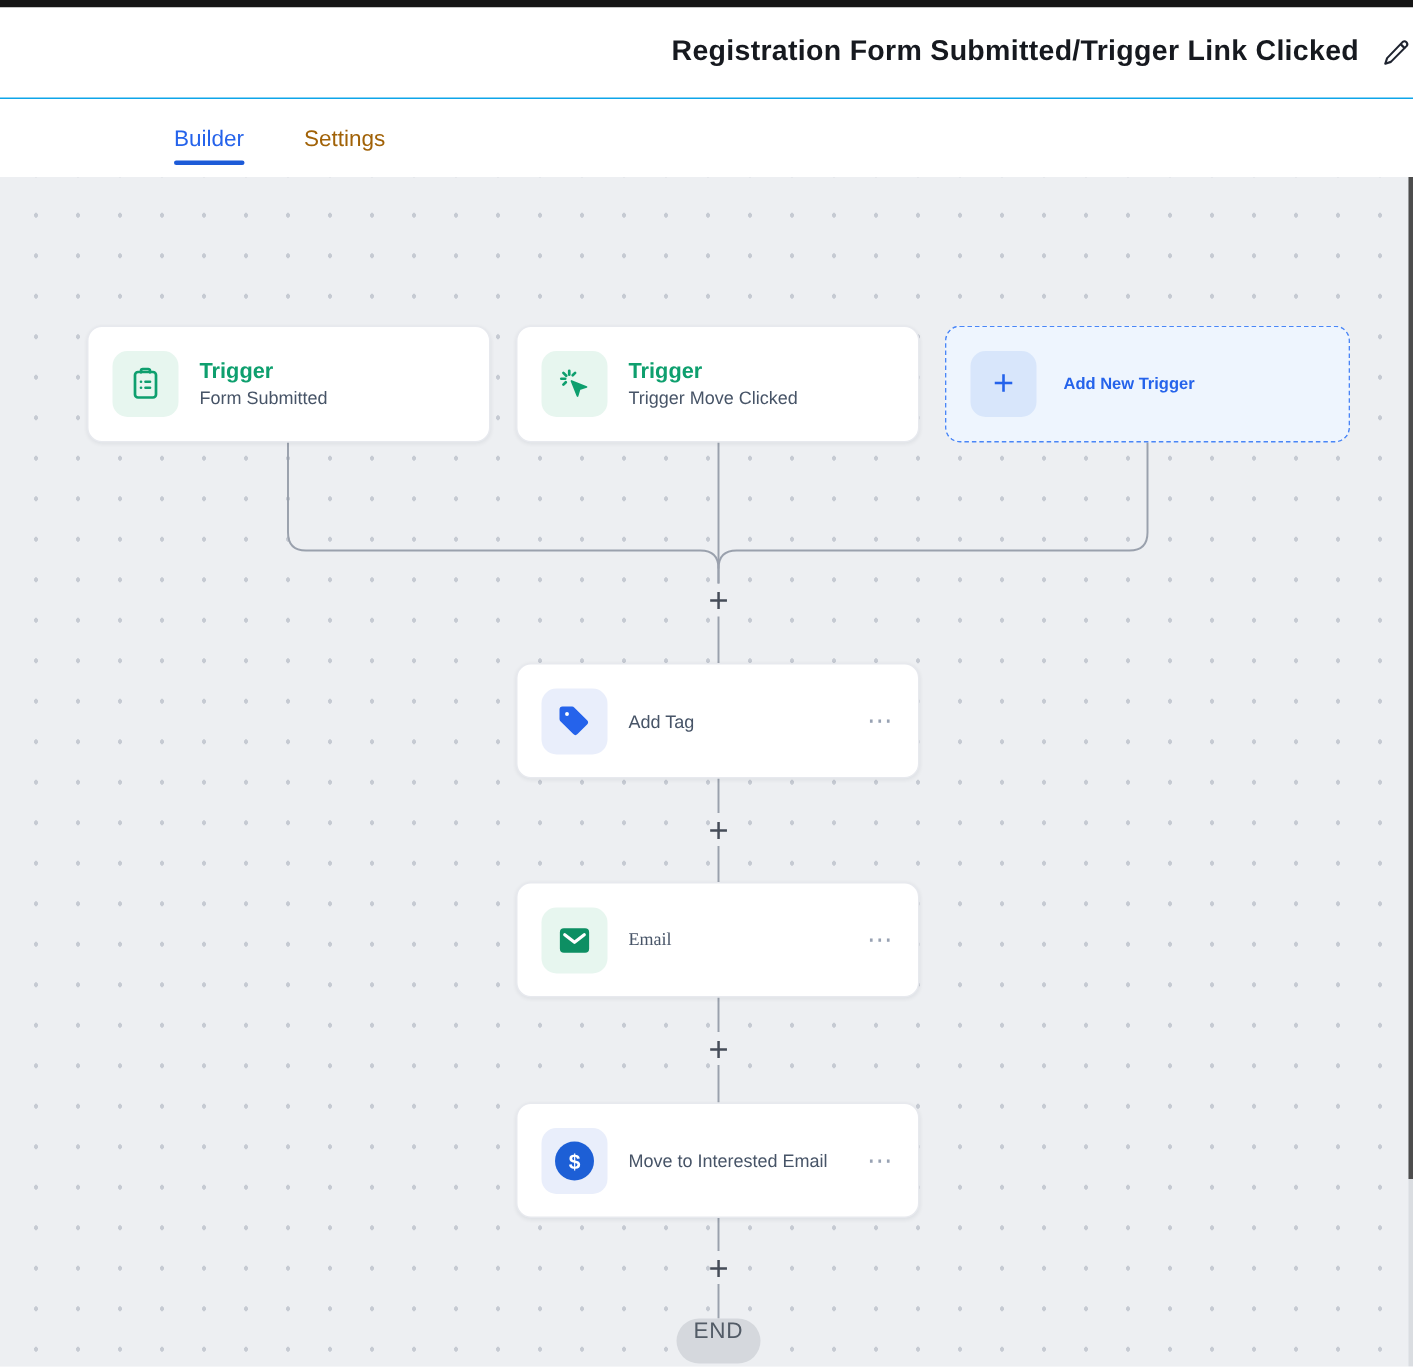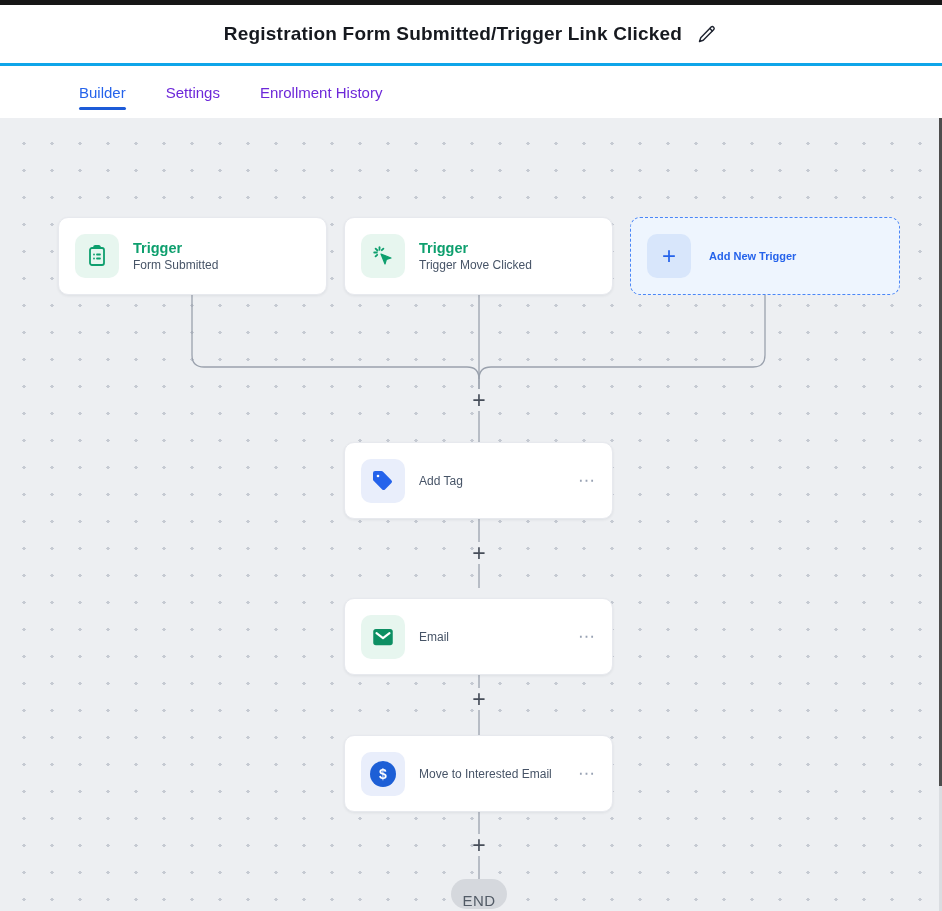--- a/index.html
+++ b/index.html
@@ -1,28 +1,28 @@
 <!DOCTYPE html>
 <html><head>
 <meta charset="utf-8">
 <style>
   * { margin:0; padding:0; box-sizing:border-box; }
   html,body { width:942px; height:911px; font-family:"Liberation Sans", sans-serif; background:#fff; overflow:hidden; }
 
   .top-bar { position:absolute; left:0; top:0; width:942px; height:5px; background:#161616; }
 
   .header { position:absolute; left:0; top:5px; width:942px; height:61px; background:#fff;
-            display:flex; align-items:center; justify-content:center; gap:14px; border-bottom:3px solid #0ea5e9; }
+            display:flex; align-items:center; justify-content:flex-end; gap:14px; border-bottom:1px solid #0ea5e9; }
   .header h1 { font-size:19px; font-weight:700; color:#16191f; letter-spacing:.2px; }
   .edit-btn { width:22px; height:22px; display:flex; align-items:center; justify-content:center; cursor:pointer; }
 
   .tabbar { position:absolute; left:0; top:67px; width:942px; height:51px; background:#fff;
-            display:flex; align-items:stretch; padding-left:79px; gap:40px; }
+            display:flex; align-items:stretch; padding-left:116px; gap:40px; }
   .tab { position:relative; display:flex; align-items:center; font-size:15px; font-weight:500;
-         color:#6d28d9; cursor:pointer; }
+         color:#a16207; cursor:pointer; }
   .tab.active { color:#2563eb; }
   .tab .underline { display:none; }
   .tab.active .underline { display:block; position:absolute; left:0; bottom:8px; width:100%; height:3px;
                            background:#1d5bd8; border-radius:2px; }
 
   .canvas { position:absolute; left:0; top:118px; width:942px; height:793px; background:#edeff2;
             background-image: radial-gradient(circle, rgba(150,158,172,.45) 1.5px, rgba(0,0,0,0) 1.6px);
             background-size: 28px 27px; background-position: 10px 12px; overflow:hidden; }
 
   .connectors { position:absolute; left:0; top:0; width:942px; height:793px; pointer-events:none; }
@@ -48,21 +48,21 @@
   .add-trigger-label { margin-left:18px; font-size:11px; font-weight:700; color:#2563eb; }
 
   .action-card { left:344px; width:269px; height:77px; }
   .action-name { margin-left:14px; font-size:12px; color:#475467; flex:1 1 auto; white-space:nowrap; }
   .ellipsis { font-size:17px; color:#98a2b3; letter-spacing:1px; cursor:pointer; padding-left:6px; }
 
   .plus-marker { position:absolute; left:467px; width:24px; height:24px; display:flex; align-items:center;
                  justify-content:center; font-size:23px; font-weight:400; color:#464d59; cursor:pointer; line-height:1; }
 
   .end-pill { position:absolute; left:451px; top:761px; width:56px; height:30px; background:#d5d8dd;
-              border-radius:15px; display:flex; align-items:flex-end; justify-content:center;
+              border-radius:15px; display:flex; align-items:flex-start; justify-content:center;
               font-size:15px; color:#525b66; letter-spacing:.5px; }
 
   .scrollbar { position:absolute; right:0; top:0; width:3px; height:793px; background:#dadde1; }
   .scrollbar-thumb { position:absolute; right:0; top:0; width:3px; height:668px; background:#4d4d4d; }
 
   svg { display:block; }
 </style>
 </head>
 <body>
 
@@ -80,24 +80,20 @@
   </span>
 </div>
 
 <div class="tabbar">
   <div class="tab active">
     <span>Builder</span>
     <span class="underline"></span>
   </div>
   <div class="tab">
     <span>Settings</span>
-
-  </div>
-  <div class="tab">
-    <span>Enrollment History</span>
 
   </div>
 </div>
 
 <div class="canvas">
 
   <svg class="connectors" width="942" height="793" viewBox="0 0 942 793">
     <g fill="none" stroke="#9aa1ad" stroke-width="1.3">
       <path d="M192 177 L192 237 Q192 249 204 249 L467 249 Q479 249 479 261 L479 271"></path>
       <path d="M765 177 L765 237 Q765 249 753 249 L491 249 Q479 249 479 261"></path>
@@ -169,21 +165,21 @@
       </span>
     </div>
     <span class="action-name">Add Tag</span>
     <span class="ellipsis">⋯</span>
   </div>
 
   <div class="plus-marker" style="top:423px;">
     <span>+</span>
   </div>
 
-  <div class="node-card action-card" style="top:480px;">
+  <div class="node-card action-card" style="top:470px;font-family:Liberation Serif, serif;">
     <div class="icon-box icon-green">
       <span>
         <svg width="26" height="26" viewBox="0 0 24 24">
           <rect x="3" y="4.5" width="18" height="15" rx="2.5" fill="#0d8f63"></rect>
           <path d="M6 8.5l6 4.6 6-4.6" fill="none" stroke="#fff" stroke-width="2" stroke-linecap="round" stroke-linejoin="round"></path>
         </svg>
       </span>
     </div>
     <span class="action-name">Email</span>
     <span class="ellipsis">⋯</span>

